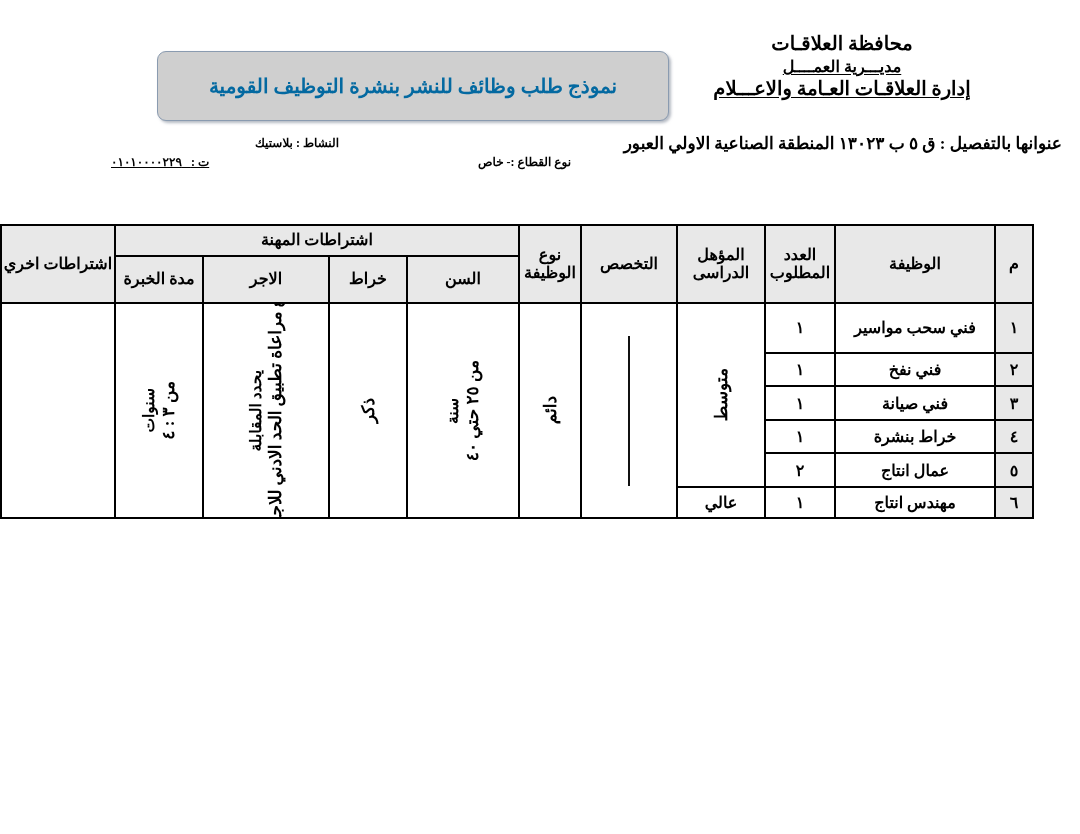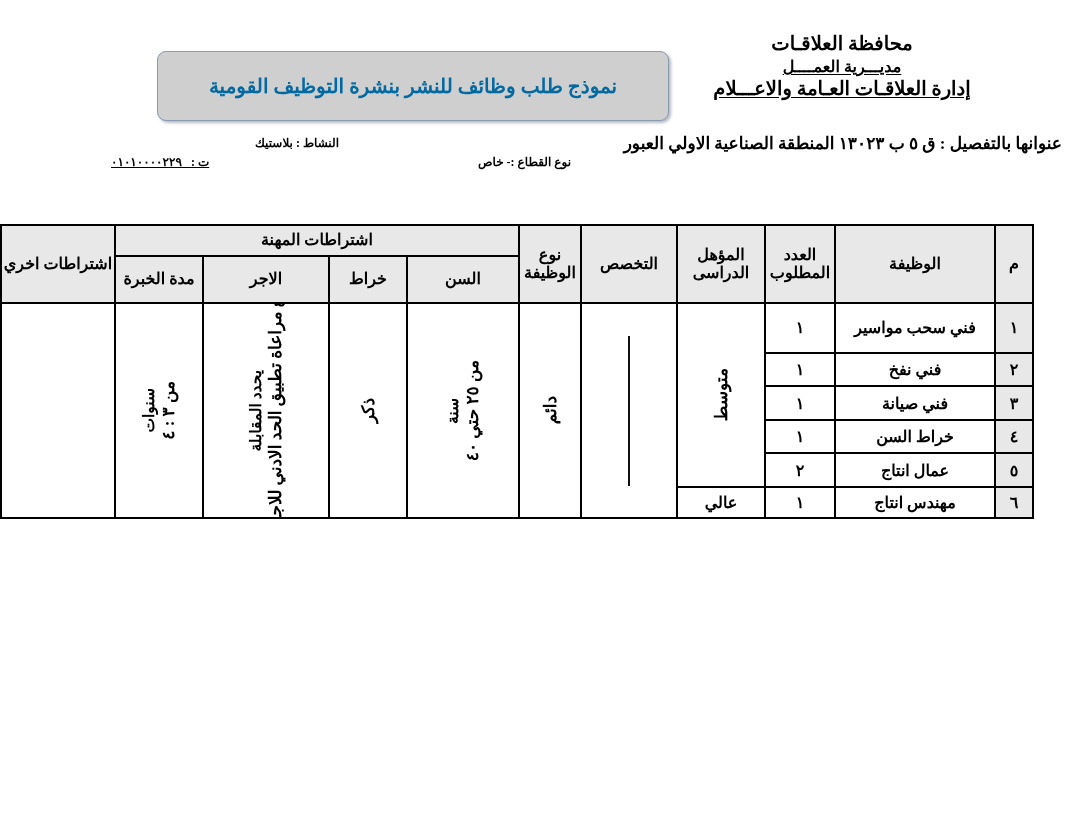--- a/index.html
+++ b/index.html
@@ -335,21 +335,21 @@
       </tr>
 
       <tr class="cell-row">
         <td class="serial-cell">٣</td>
         <td class="job-name">فني صيانة</td>
         <td class="count-val">١</td>
       </tr>
 
       <tr class="cell-row">
         <td class="serial-cell">٤</td>
-        <td class="job-name">خراط السن</td>
+        <td class="job-name">خراط بنشرة</td>
         <td class="count-val">١</td>
       </tr>
 
       <tr class="cell-row">
         <td class="serial-cell">٥</td>
         <td class="job-name">عمال انتاج</td>
         <td class="count-val">٢</td>
       </tr>
 
       <tr class="cell-row">

